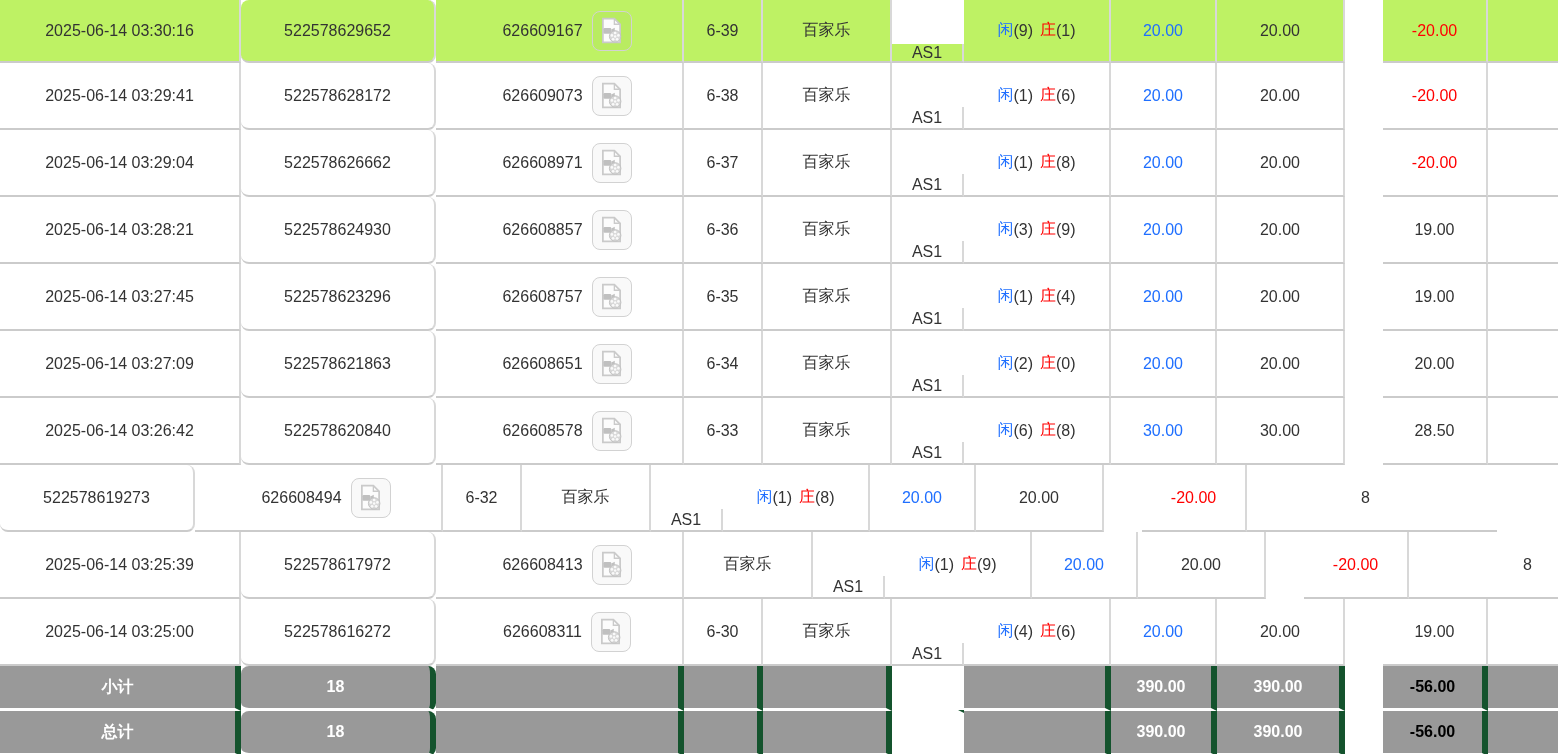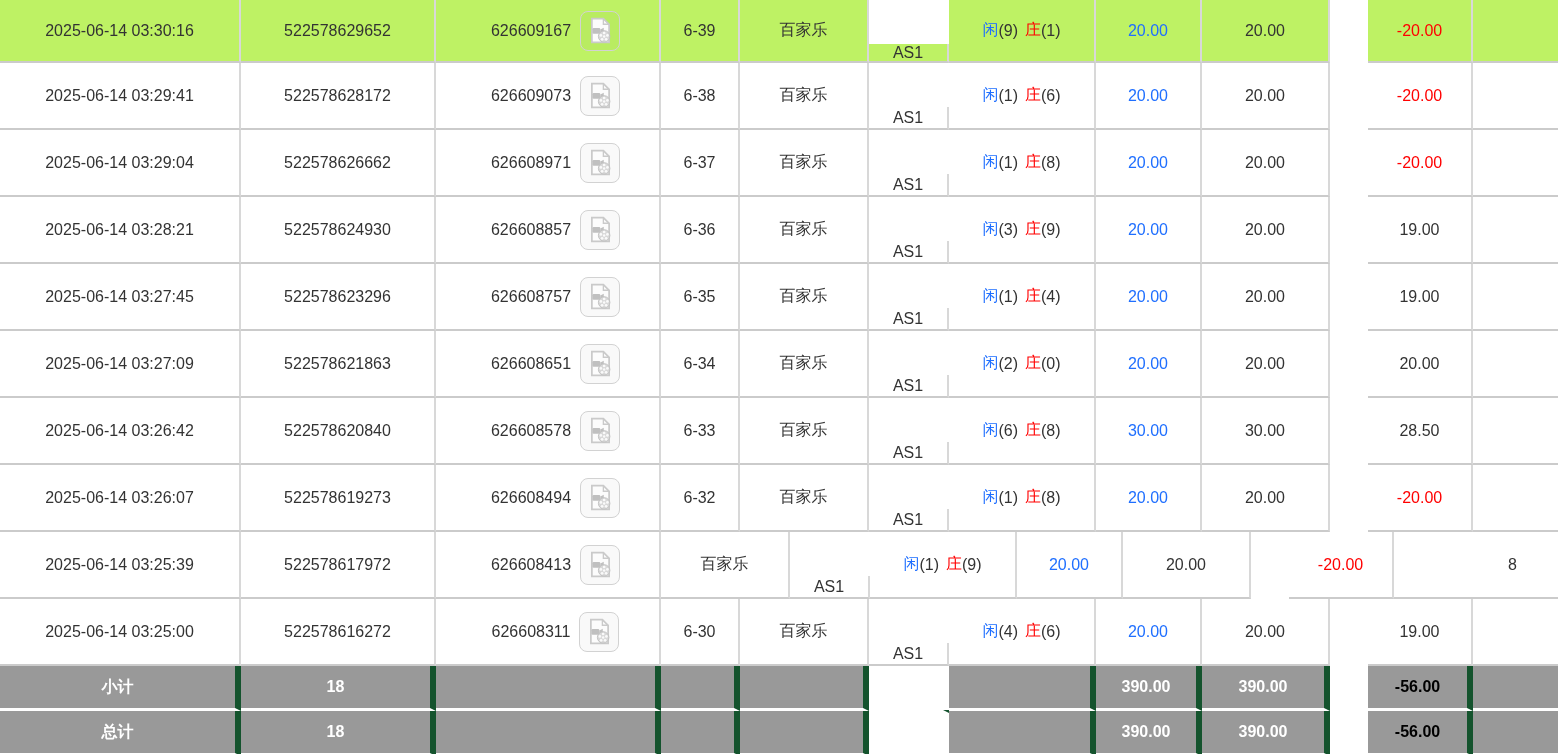--- a/index.html
+++ b/index.html
@@ -12,25 +12,25 @@
   .tr{display:flex;}
   .tr.data{height:67px;}
   .tr.data.first{height:63px;}
   .td{
     box-sizing:border-box;flex:none;
     border-right:2px solid #d8d8d8;border-bottom:2px solid #cbcbcb;
     display:flex;align-items:center;justify-content:center;
     white-space:nowrap;
   }
   .c-time{width:241px;}
-  .c-order{width:195px;}
-  .c-game{width:225px;padding-left:16px;}
+  .c-order{width:195px;border-radius:8px;}
+  .c-game{width:248px;padding-left:16px;}
   .c-round{width:79px;}
   .c-type{width:129px;}
-  .c-table{width:80px;margin-top:44px;}
+  .c-table{width:72px;margin-top:44px;}
   .c-result{width:147px;}
   .c-bet{width:106px;}
   .c-valid{width:128px;}
   .c-win{width:105px;margin-left:38px;}
   .c-balance{width:250px;justify-content:flex-start;padding-left:114px;border-right:none;}
   .tr.hl .td{background:#bef264;}
   .blue{color:#1f6fff;}
   .red{color:#ff0000;}
   .bet-link{color:#1f6fff;text-decoration:none;cursor:pointer;}
   .banker{margin-left:7px;}
@@ -447,23 +447,20 @@
       <span>30.00</span>
     </div>
     <div class="td c-win">
       <span>28.50</span>
     </div>
     <div class="td c-balance">
       <span>7</span>
     </div>
   </div>
     <div class="tr data">
-    <div class="td c-time">
-      <span>2025-06-14 03:26:07</span>
-    </div>
     <div class="td c-order">
       <span>522578619273</span>
     </div>
     <div class="td c-game">
       <span>626608494</span>
       <button class="icon-btn">
         <svg width="23" height="27" viewBox="0 0 24 28" aria-hidden="true">
           <path d="M3 1.5 H15 L21 7.5 V26.5 H3 Z" fill="#fcfcfc" stroke="#cacaca" stroke-width="1.8"></path>
           <path d="M15 1.5 V7.5 H21" fill="none" stroke="#cacaca" stroke-width="1.4"></path>
           <g fill="#c0c0c0">

